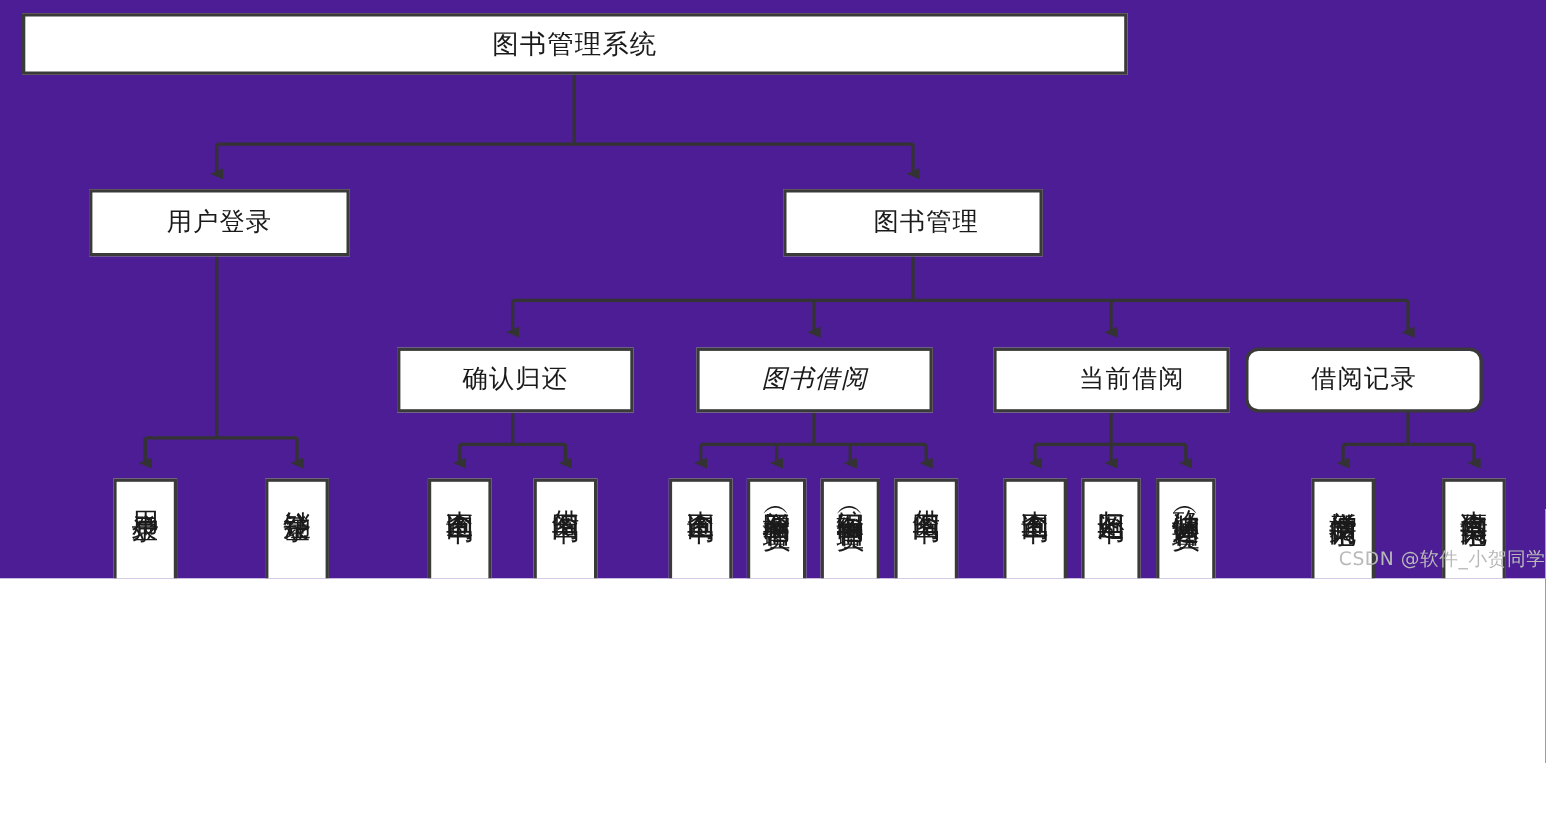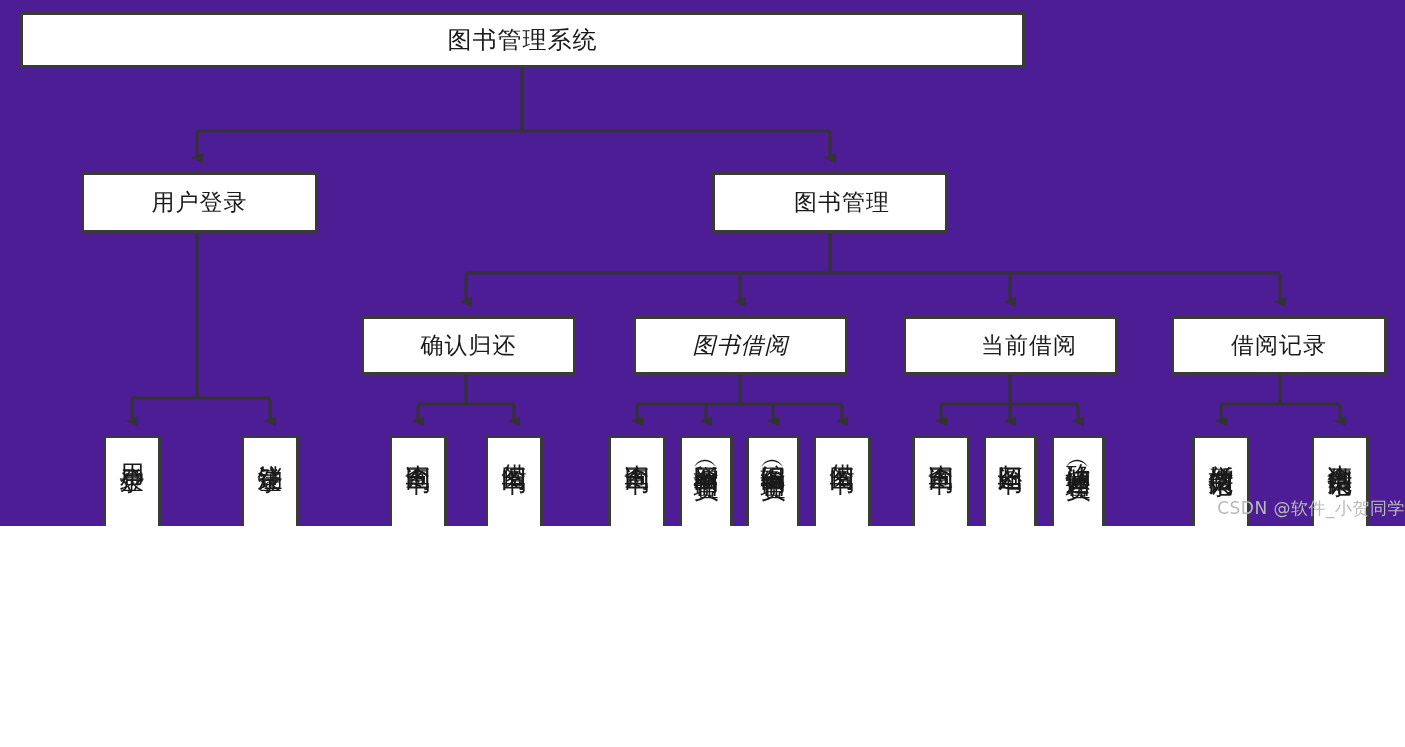--- a/index.html
+++ b/index.html
@@ -137,21 +137,21 @@
 
   <div class="node horiz" style="left:361px; top:316px; width:215px; height:59px;">
     <span class="lbl">确认归还</span>
   </div>
   <div class="node horiz" style="left:633px; top:316px; width:215px; height:59px;font-style:italic;">
     <span class="lbl">图书借阅</span>
   </div>
   <div class="node horiz" style="left:903px; top:316px; width:215px; height:59px;padding-left:37px;">
     <span class="lbl">当前借阅</span>
   </div>
-  <div class="node horiz" style="left:1171px; top:316px; width:216px; height:59px;">
+  <div class="node horiz" style="left:1132px; top:316px; width:216px; height:59px;border-radius:12px;">
     <span class="lbl">借阅记录</span>
   </div>
 
   <div class="node vert" style="left:103px; top:435px; width:58px; height:300px;">
     <span class="lbl">用户登录</span>
   </div>
   <div class="node vert" style="left:241px; top:435px; width:58px; height:300px;">
     <span class="lbl">注销登录</span>
   </div>
 

